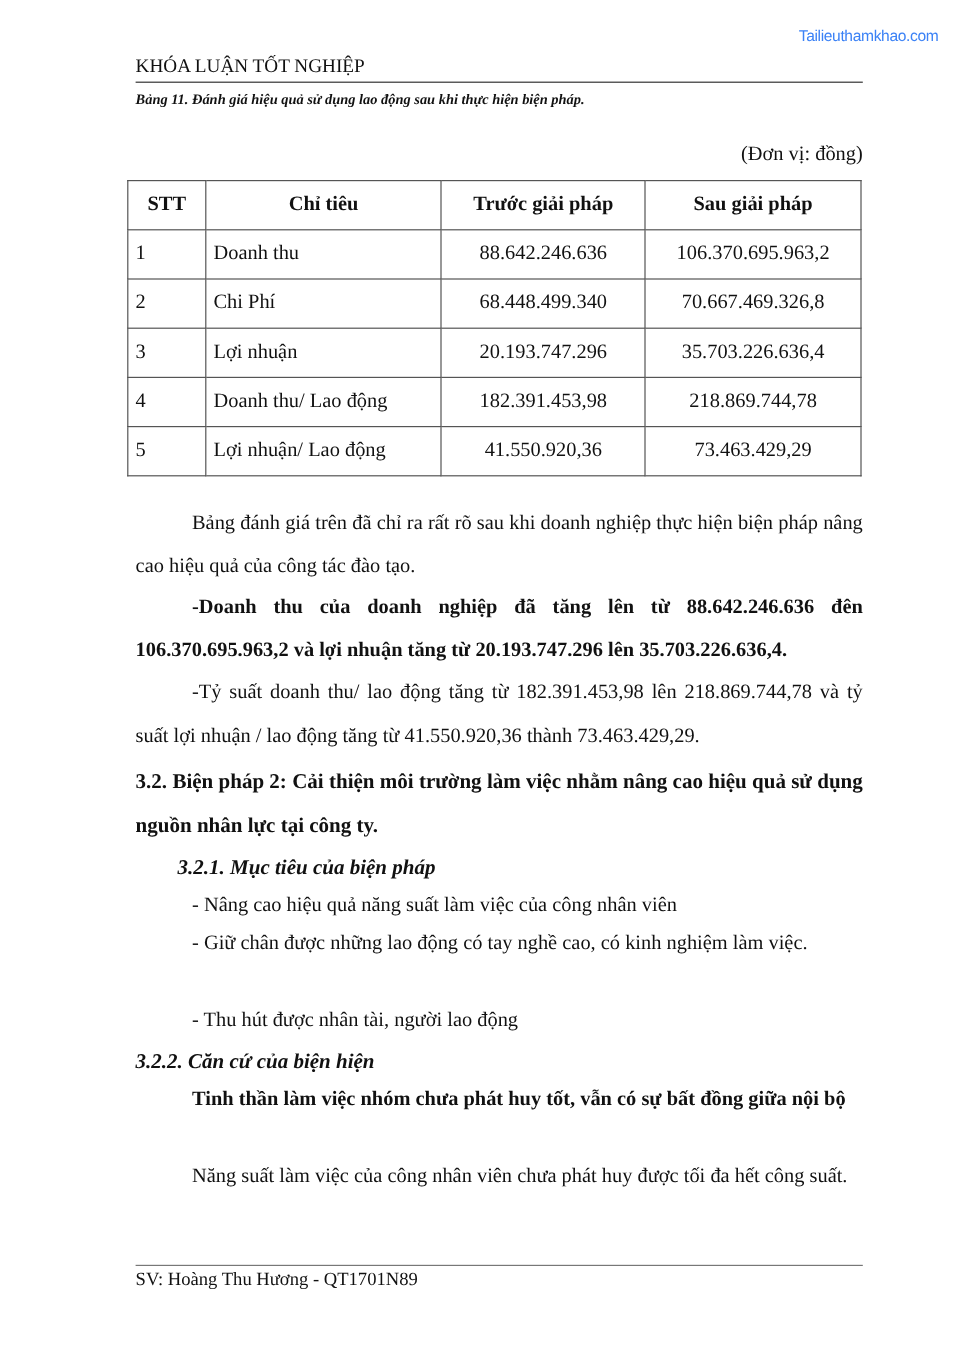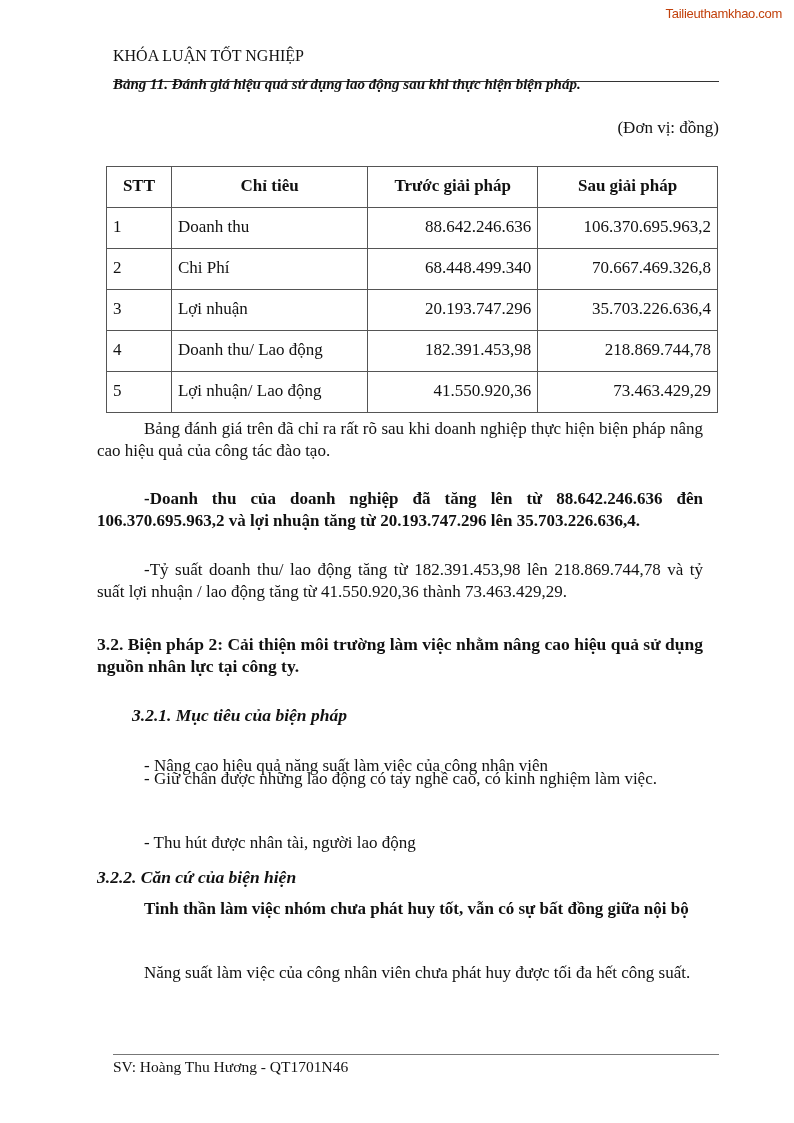--- a/index.html
+++ b/index.html
@@ -1,51 +1,51 @@
 <!DOCTYPE html>
 <html><head>
 <meta charset="utf-8">
 <style>
   html, body { margin: 0; padding: 0; background: #ffffff; }
   body {
     width: 794px; height: 1123px; position: relative; overflow: hidden;
     font-family: "Liberation Serif", serif; color: #111;
   }
   .watermark {
-    position: absolute; top: 6px; right: 12px;
-    font-family: "Liberation Sans", sans-serif; font-size: 13px; color: #c2410c;
+    position: absolute; top: 22px; right: 12px;
+    font-family: "Liberation Sans", sans-serif; font-size: 13px; color: #3b82f6;
     letter-spacing: -0.3px;
   }
   .header {
     position: absolute; left: 113px; top: 47px; width: 606px;
     display: flex; justify-content: space-between;
-    font-size: 16px; padding-bottom: 16px;
+    font-size: 16px; padding-bottom: 3px;
     border-bottom: 1px solid #333;
   }
   .table-title {
     position: absolute; left: 113px; top: 76px; width: 606px;
-    font-size: 15px; font-weight: bold; font-style: italic;
+    font-size: 12px; font-weight: bold; font-style: italic;
   }
   .unit {
     position: absolute; top: 118px; right: 75px; font-size: 17px; margin-left: 28px;
   }
   table.data {
-    position: absolute; left: 106px; top: 166px; width: 612px;
+    position: absolute; left: 106px; top: 150px; width: 612px;
     border-collapse: collapse; font-size: 17px;
   }
   table.data th, table.data td {
     border: 1px solid #555; height: 41px; vertical-align: top;
     padding: 9px 6px 0 6px; box-sizing: border-box;
   }
   table.data th { font-weight: bold; text-align: center; }
-  table.data td.c { text-align: right; }
+  table.data td.c { text-align: center; }
   table.data td.l { text-align: left; }
   .body-text {
-    position: absolute; left: 97px; width: 606px; font-size: 17px;
-    line-height: 22px; text-align: justify;
+    position: absolute; left: 113px; width: 606px; font-size: 17px;
+    line-height: 36px; text-align: justify;
   }
   .indent { text-indent: 47px; }
   .h-bold { font-weight: bold; font-size: 17.5px; }
   .h-italic { font-weight: bold; font-style: italic; font-size: 17.5px; }
   .footer {
     position: absolute; left: 113px; top: 1054px; width: 606px;
     display: flex; justify-content: flex-start; font-size: 15.5px;
     border-top: 1px solid #777; padding-top: 3px;
   }
 </style>
@@ -110,24 +110,24 @@
   </tbody>
 </table>
 
 <div class="body-text indent" style="top:418px;">Bảng đánh giá trên đã chỉ ra rất rõ sau khi doanh nghiệp thực hiện biện pháp nâng cao hiệu quả của công tác đào tạo.</div>
 <div class="body-text indent" style="top:488px;font-weight:bold;">-Doanh thu của doanh nghiệp đã tăng lên từ 88.642.246.636 đên 106.370.695.963,2 và lợi nhuận tăng từ 20.193.747.296 lên 35.703.226.636,4.</div>
 <div class="body-text indent" style="top:559px;">-Tỷ suất doanh thu/ lao động tăng từ 182.391.453,98 lên 218.869.744,78 và tỷ suất lợi nhuận / lao động tăng từ  41.550.920,36 thành 73.463.429,29.</div>
 
 <div class="body-text h-bold" style="top:633px;">3.2. Biện pháp 2: Cải thiện môi trường làm việc nhằm nâng cao hiệu quả sử dụng nguồn nhân lực tại công ty.</div>
 
 <div class="body-text h-italic" style="top:704px;margin-left:35px;">3.2.1. Mục tiêu của biện pháp</div>
-<div class="body-text indent" style="top:736px;margin-top:19px;">- Nâng cao hiệu quả năng suất làm việc của công nhân viên</div>
+<div class="body-text indent" style="top:736px;">- Nâng cao hiệu quả năng suất làm việc của công nhân viên</div>
 <div class="body-text indent" style="top:768px;">- Giữ chân được những lao động có tay nghề cao, có kinh nghiệm làm việc.</div>
 <div class="body-text indent" style="top:832px;">- Thu hút được nhân tài, người lao động</div>
 
 <div class="body-text h-italic" style="top:866px;">3.2.2. Căn cứ của biện hiện</div>
 <div class="body-text indent" style="top:898px;font-weight:bold;">Tinh thần làm việc nhóm chưa phát huy tốt, vẫn có sự bất đồng giữa nội bộ</div>
 <div class="body-text indent" style="top:962px;">Năng suất làm việc của công nhân viên chưa phát huy được tối đa hết công suất.</div>
 
 <div class="footer">
   <span>SV: Hoàng Thu Hương - QT1701N</span>
-  <span>46</span>
+  <span>89</span>
 </div>
 
 </body></html>

